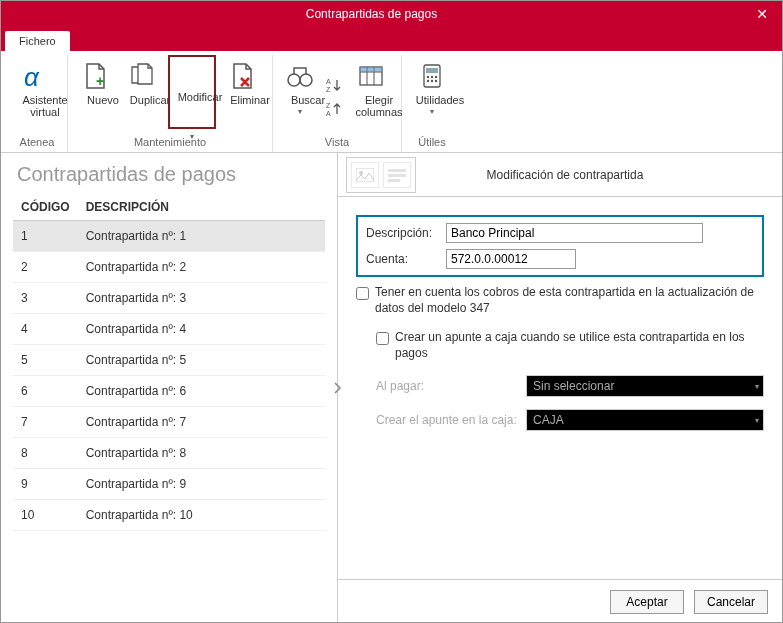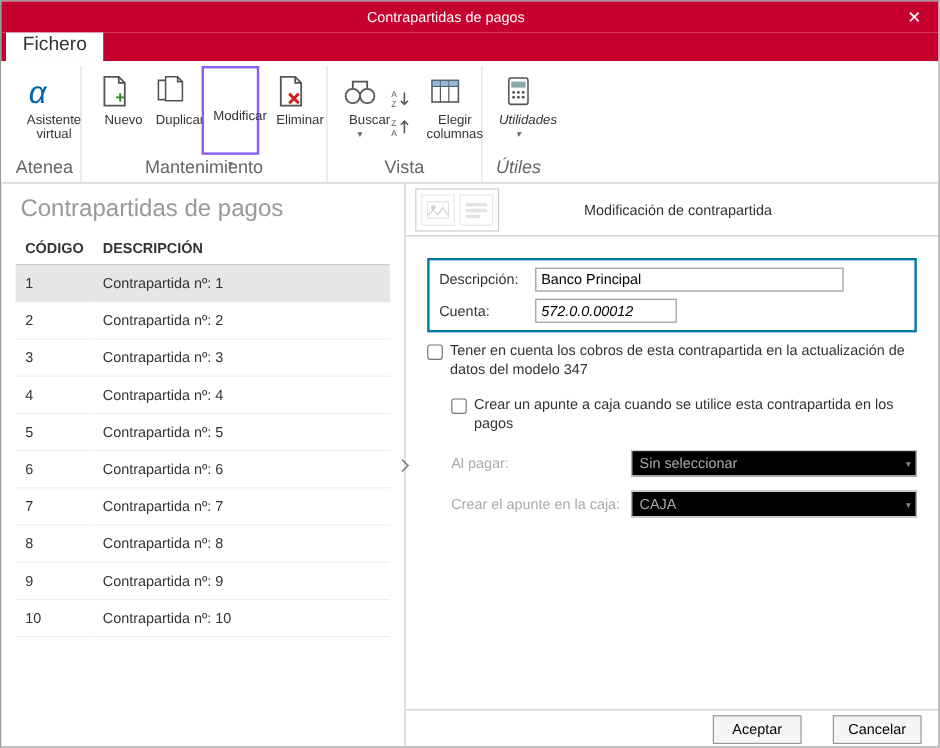--- a/index.html
+++ b/index.html
@@ -5,33 +5,33 @@
     * { box-sizing: border-box; margin: 0; padding: 0; font-family: "Segoe UI", Tahoma, sans-serif; }
     body { width: 783px; height: 623px; overflow: hidden; background: #fff; border: 1px solid #999; }
     
     
     .titlebar { height: 26px; background: #c5002e; color: #fff; display: flex; align-items: center; position: relative; }
     .titlebar-title { flex: 1; text-align: center; font-size: 12px; }
     .titlebar-close { width: 40px; height: 26px; display: flex; align-items: center; justify-content: center; cursor: pointer; font-size: 14px; }
     
     
     .tabstrip { height: 24px; background: #c5002e; display: flex; align-items: flex-end; padding-left: 4px; }
-    .tab { background: #fff; color: #333; padding: 4px 14px; font-size: 16px; border-top-left-radius: 2px; border-top-right-radius: 2px; cursor: pointer; }
+    .tab { background: #fff; color: #333; padding: 4px 14px; font-size: 11px; border-top-left-radius: 2px; border-top-right-radius: 2px; cursor: pointer; }
     
     
     .ribbon { height: 102px; background: #fff; border-bottom: 1px solid #ccc; display: flex; padding: 4px 6px 0 6px; }
     .ribbon-group { display: flex; flex-direction: column; align-items: center; border-right: 1px solid #e0e0e0; padding: 0 6px; }
-    .ribbon-group:last-child { border-right: none; font-style: italic; }
+    .ribbon-group:last-child { border-right: none; }
     .ribbon-items { display: flex; gap: 2px; flex: 1; }
     .ribbon-btn { width: 48px; height: 74px; display: flex; flex-direction: column; align-items: center; justify-content: flex-start; padding-top: 4px; cursor: pointer; border: 1px solid transparent; }
-    .ribbon-btn.highlighted { border: 2px solid #8b5cf6; gap: 28px; }
+    .ribbon-btn.highlighted { border: 2px solid #7f1d1d; gap: 28px; }
     .ribbon-btn.narrow { width: 42px; }
     .ribbon-btn svg { width: 32px; height: 32px; }
     .ribbon-btn-label { font-size: 11px; color: #333; margin-top: 2px; text-align: center; line-height: 1.1; margin-left: 16px; }
-    .ribbon-group-label { font-size: 15px; color: #666; padding: 2px 0 4px 0; }
+    .ribbon-group-label { font-size: 11px; color: #666; padding: 2px 0 4px 0; }
     .ribbon-small-col { display: flex; flex-direction: column; gap: 2px; justify-content: center; padding-top: 4px; }
     .ribbon-small { width: 22px; height: 22px; display: flex; align-items: center; justify-content: center; cursor: pointer; }
     .chevron-down { font-size: 8px; color: #666; margin-top: 1px; }
     
     
     .content { display: flex; height: calc(623px - 26px - 24px - 102px - 1px); position: relative; }
     .left-pane { width: 337px; border-right: 1px solid #ccc; display: flex; flex-direction: column; overflow: hidden; }
     .left-title { font-size: 20px; color: #999; font-weight: 300; padding: 10px 16px 8px 16px; }
     .table-wrap { flex: 1; overflow: auto; padding: 0 12px; }
     table { width: 100%; border-collapse: collapse; }
@@ -49,34 +49,34 @@
     .header-icon-btn.disabled { opacity: 0.4; cursor: default; }
     .right-header-title { flex: 1; text-align: center; font-size: 12px; color: #333; margin-left: -60px; }
     
     .form-area { padding: 18px 18px 0 18px; font-size: 12px; color: #333; }
     .form-row { display: flex; align-items: center; margin-bottom: 6px; }
     .form-label { width: 80px; }
     .form-value-readonly { width: 50px; text-align: right; border: 1px solid #ccc; padding: 2px 6px; background: #f5f5f5; height: 20px; display: inline-flex; align-items: center; justify-content: flex-end; }
     .highlight-box { border: 2px solid #0078a8; padding: 6px 8px; margin-bottom: 8px; }
     .text-input { border: 1px solid #999; padding: 2px 4px; font-size: 12px; height: 20px; }
     .desc-input { width: 257px; }
-    .cuenta-input { width: 118px; font-style: italic; }
+    .cuenta-input { width: 130px; }
     .checkbox-row { display: flex; align-items: flex-start; gap: 6px; margin: 6px 0 14px 0; }
     .checkbox-row input { margin-top: 2px; }
     .checkbox-row-label { flex: 1; line-height: 1.3; }
     .section-label { margin: 6px 0 12px 0; }
     .indent { margin-left: 20px; }
     .sub-row { display: flex; align-items: center; margin-bottom: 12px; }
     .sub-row.disabled { color: #aaa; }
     .sub-label { width: 150px; }
     .select-box { flex: 1; border: 1px solid #ccc; height: 22px; display: flex; align-items: center; padding: 0 6px; background: #f8f8f8; position: relative; }
     .select-box.disabled { background: #000000; color: #aaa; }
     .select-chevron { position: absolute; right: 4px; font-size: 8px; color: #888; }
     
-    .footer { height: 32px; border-top: 1px solid #ccc; display: flex; align-items: center; justify-content: flex-end; gap: 26px; padding: 0 14px; }
+    .footer { height: 44px; border-top: 1px solid #ccc; display: flex; align-items: center; justify-content: flex-end; gap: 10px; padding: 0 14px; }
     .footer-btn { min-width: 74px; height: 24px; border: 1px solid #999; background: #f5f5f5; font-size: 12px; padding: 0 12px; cursor: pointer; }
   </style>
 </head>
 <body>
 
 <div class="titlebar">
   <div class="titlebar-title">Contrapartidas de pagos</div>
   <div class="titlebar-close">✕</div>
 </div>
 

